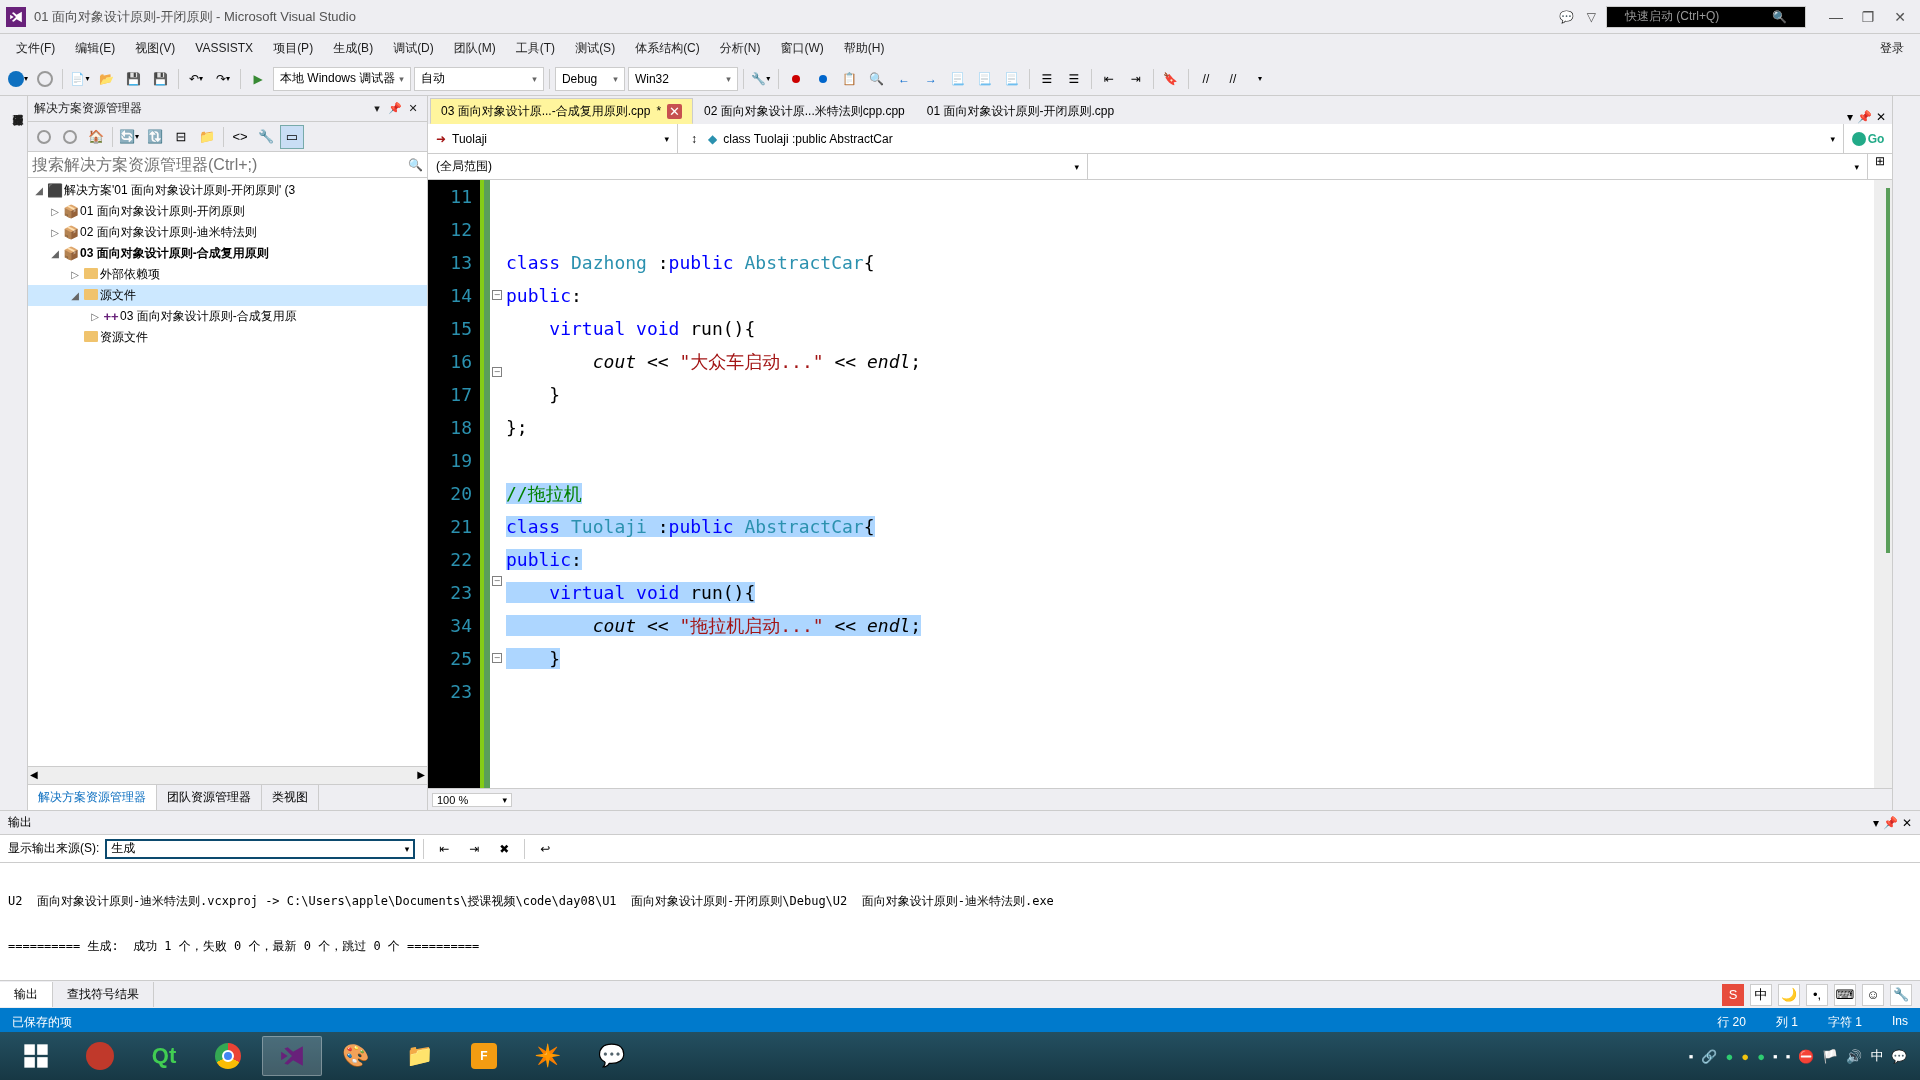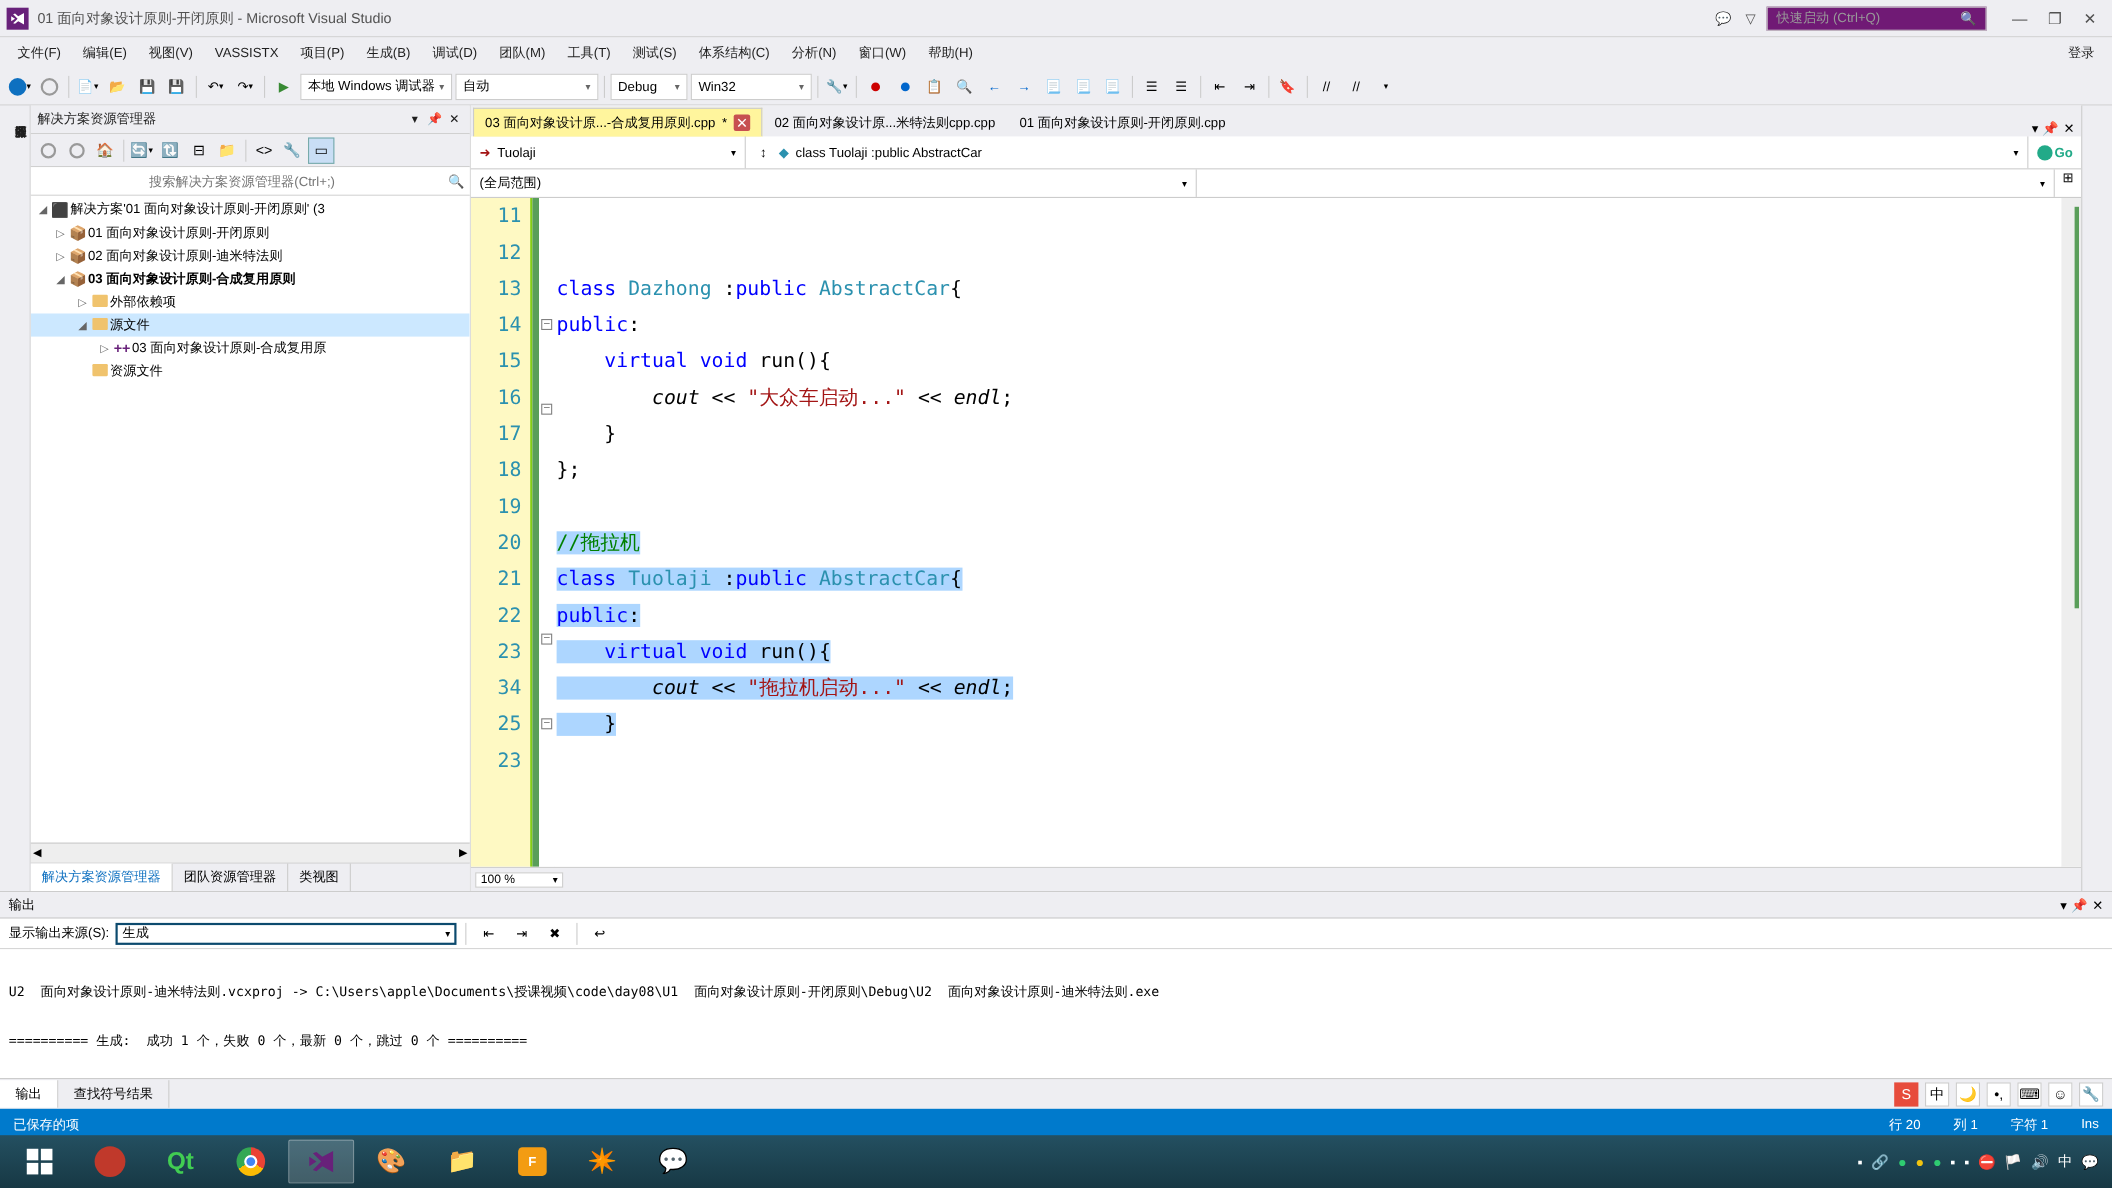--- a/index.html
+++ b/index.html
@@ -5,21 +5,21 @@
 * { margin: 0; padding: 0; box-sizing: border-box; }
 body { font-family: "Microsoft YaHei", "Segoe UI", sans-serif; font-size: 12px; background: #eeeef2; overflow: hidden; width: 1920px; height: 1080px; position: relative; }
 
 
 .title-bar { height: 34px; background: #eeeef2; display: flex; align-items: center; padding: 0 6px; border-bottom: 1px solid #ccc; }
 .title-bar .vs-logo { width: 20px; height: 20px; background: #68217a; display: inline-flex; align-items: center; justify-content: center; margin-right: 8px; }
 .title-bar .vs-logo svg { width: 14px; height: 14px; }
 .title-text { color: #525252; font-size: 13px; flex: 1; }
 .title-icons { display: flex; gap: 12px; align-items: center; }
 .title-icons span { color: #525252; cursor: pointer; }
-.quick-launch { width: 200px; height: 22px; border: 1px solid #ccc; background: #701a75; padding: 0 8px; display: flex; align-items: center; margin: 0 10px; color: #999; }
+.quick-launch { width: 200px; height: 22px; border: 1px solid #ccc; background: #000000; padding: 0 18px; display: flex; align-items: center; margin: 0 10px; color: #999; }
 .quick-launch .search-ico { margin-left: auto; }
 .win-controls { display: flex; gap: 4px; margin-left: 6px; }
 .win-btn { width: 28px; height: 20px; display: flex; align-items: center; justify-content: center; color: #525252; font-size: 14px; }
 
 
 .menu-bar { height: 28px; background: #eeeef2; display: flex; align-items: center; padding: 0 8px; gap: 4px; }
 .menu-item { padding: 4px 8px; color: #1e1e1e; cursor: pointer; }
 .login-link { margin-left: auto; color: #1e1e1e; padding: 4px 8px; }
 
 
@@ -37,21 +37,21 @@
 .side-strip span { padding: 4px 2px; cursor: pointer; }
 
 
 .solution-panel { width: 400px; background: #f5f5f5; border-right: 1px solid #ccc; display: flex; flex-direction: column; }
 .panel-header { height: 26px; background: #eeeef2; border-bottom: 1px solid #ccc; display: flex; align-items: center; padding: 0 6px; font-size: 12px; color: #1e1e1e; }
 .panel-header .header-icons { margin-left: auto; display: flex; gap: 2px; }
 .panel-header .header-icons span { width: 16px; height: 16px; display: flex; align-items: center; justify-content: center; font-size: 11px; cursor: pointer; }
 .panel-toolbar { height: 30px; background: #eeeef2; display: flex; align-items: center; padding: 0 4px; gap: 2px; border-bottom: 1px solid #ccc; }
 .panel-toolbar .ptb { width: 24px; height: 24px; display: flex; align-items: center; justify-content: center; cursor: pointer; font-size: 13px; }
 .search-box { height: 26px; border-bottom: 1px solid #ccc; display: flex; align-items: center; padding: 0 4px; background: #fff; }
-.search-box input { flex: 1; border: none; outline: none; font-size: 12px; color: #7f1d1d; text-align: center; }
+.search-box input { flex: 1; border: none; outline: none; font-size: 16px; color: #7f1d1d; }
 .tree { flex: 1; background: #fff; overflow: auto; padding: 2px 0; }
 .tree-item { display: flex; align-items: center; padding: 2px 4px; cursor: pointer; white-space: nowrap; }
 .tree-item.selected { background: #cce8ff; }
 .tree-item .expand { width: 14px; text-align: center; color: #666; font-size: 10px; }
 .tree-item .icon { width: 18px; text-align: center; font-size: 13px; }
 .tree-item .label { font-size: 12px; }
 .tree-item.bold .label { font-weight: bold; }
 .indent-1 { padding-left: 20px; }
 .indent-2 { padding-left: 40px; }
 .indent-3 { padding-left: 60px; }
@@ -72,21 +72,21 @@
 .nav-dropdown { flex: 1; border-right: 1px solid #ccc; display: flex; align-items: center; padding: 0 8px; gap: 6px; font-size: 12px; }
 .nav-dropdown .nd-caret { margin-left: auto; font-size: 9px; }
 .go-btn { width: 48px; display: flex; align-items: center; justify-content: center; font-weight: bold; color: #2a8; gap: 2px; }
 .go-btn .go-circ { width: 14px; height: 14px; border-radius: 50%; background: #2a8; display: inline-block; }
 .scope-bar { height: 26px; display: flex; border-bottom: 1px solid #ccc; }
 .scope-dropdown { flex: 1; border-right: 1px solid #ccc; display: flex; align-items: center; padding: 0 8px; font-size: 12px; }
 .scope-dropdown .caret { margin-left: auto; font-size: 9px; }
 
 
 .code-editor { flex: 1; display: flex; overflow: hidden; position: relative; font-family: Consolas, monospace; font-size: 18px; }
-.gutter { width: 56px; background: #fef9c3; text-align: right; padding-right: 8px; color: #2b91af; border-right: 2px solid #84cc16; }
+.gutter { width: 56px; background: #000000; text-align: right; padding-right: 8px; color: #2b91af; border-right: 4px solid #84cc16; }
 .gutter .ln { height: 33px; line-height: 33px; }
 .change-bar { width: 6px; background: #5a9e5a; }
 .fold-col { width: 14px; background: #fff; }
 .fold-col .fold { height: 33px; display: flex; align-items: center; justify-content: center; font-size: 10px; color: #808080; border: 1px solid #808080; width: 10px; height: 10px; margin: 11px auto; line-height: 8px; }
 .code-body { flex: 1; background: #fff; position: relative; }
 .code-line { height: 33px; line-height: 33px; padding-left: 2px; white-space: pre; }
 .kw { color: #0000ff; }
 .type { color: #2b91af; }
 .str { color: #a31515; }
 .comment { color: #008000; }

